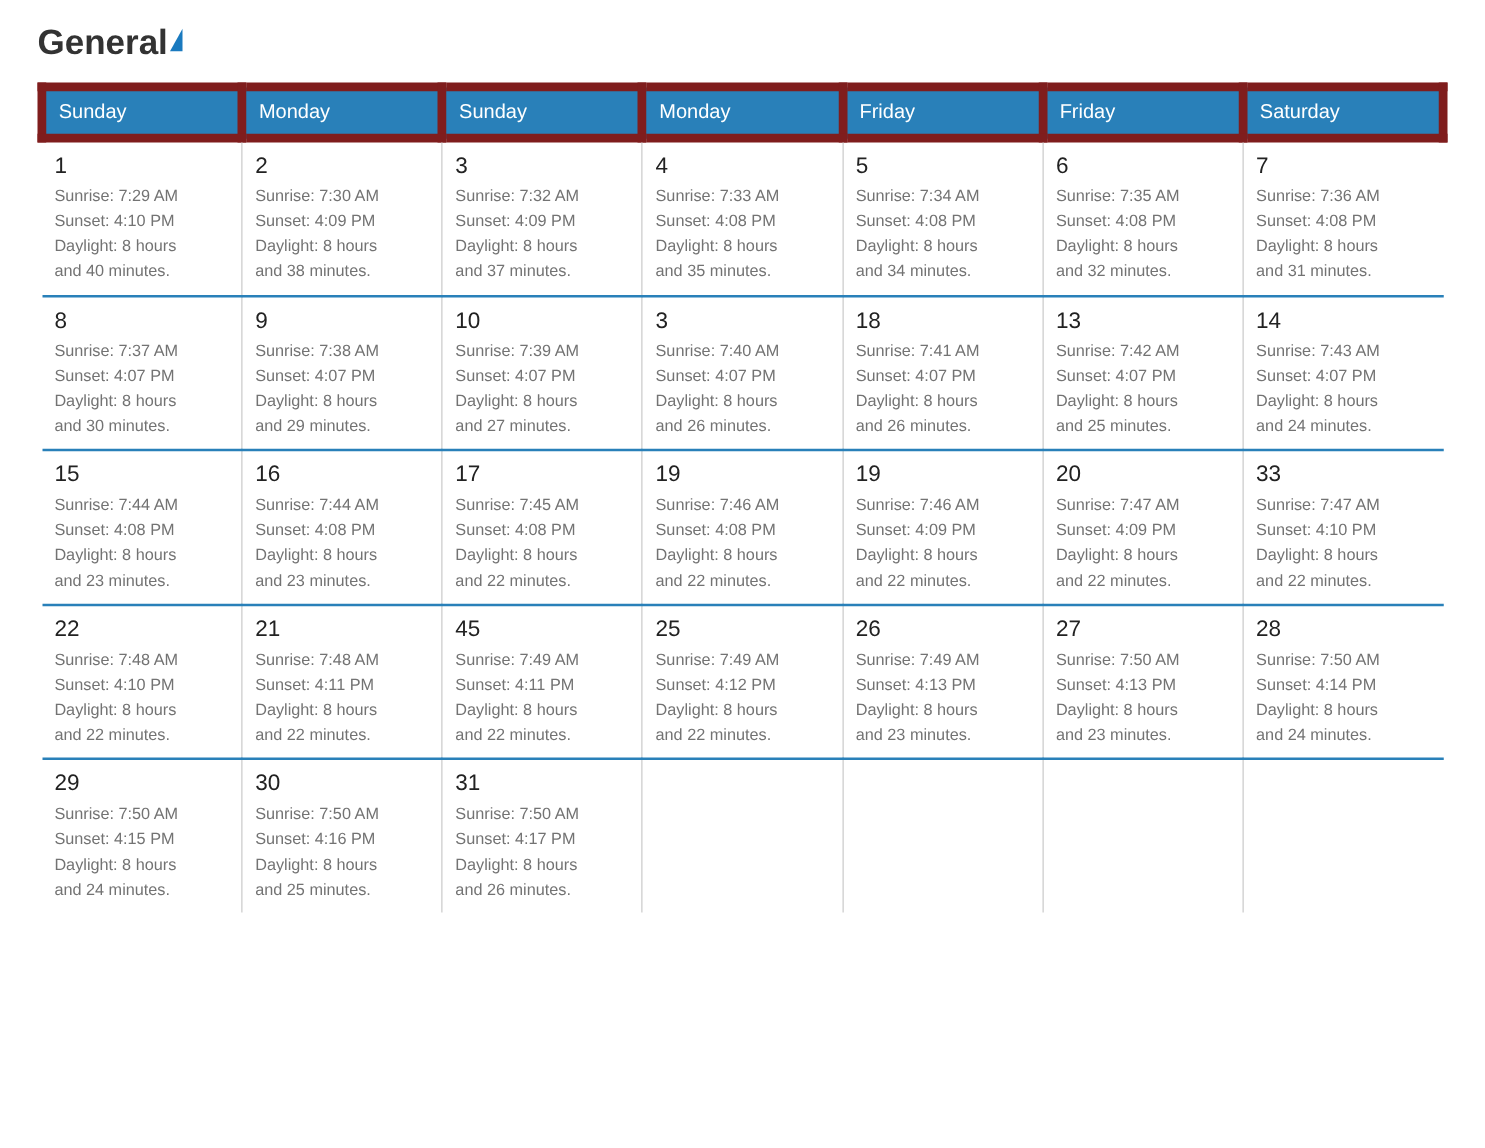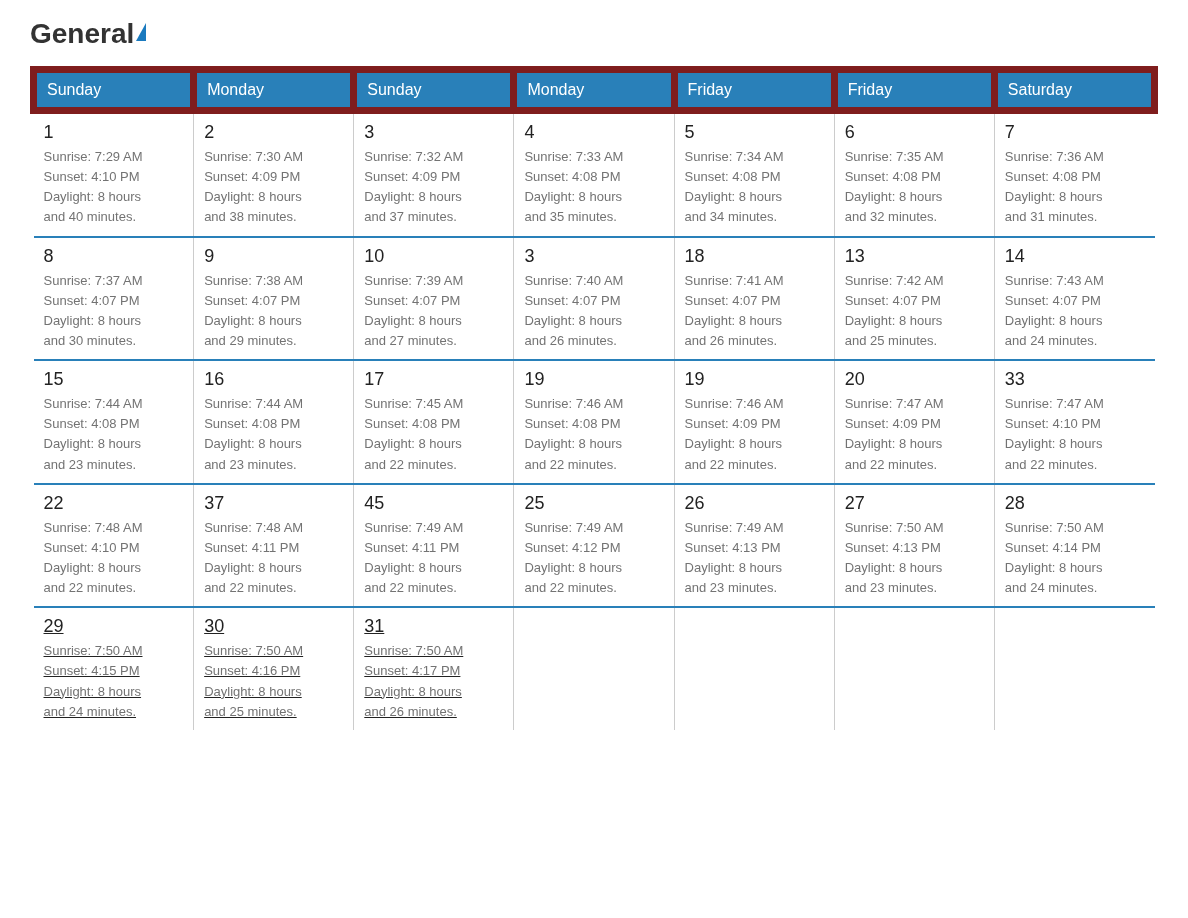--- a/index.html
+++ b/index.html
@@ -93,21 +93,20 @@
       margin-bottom: 4px;
       display: block;
     }
     .day-info {
       font-size: 13px;
       line-height: 1.55;
       color: #737373;
     }
     tbody tr:last-child td {
       border-bottom: none;
-      text-decoration: underline;
     }
   </style>
 </head>
 <body>
 
 <div class="header">
   <div class="logo">
     <span class="logo-general">
       General<span class="logo-triangle"></span>
     </span>
@@ -221,21 +220,21 @@
           <span class="day-number">33</span>
           <div class="day-info">Sunrise: 7:47 AM<br>Sunset: 4:10 PM<br>Daylight: 8 hours<br>and 22 minutes.</div>
         </td>
       </tr>
       <tr>
         <td>
           <span class="day-number">22</span>
           <div class="day-info">Sunrise: 7:48 AM<br>Sunset: 4:10 PM<br>Daylight: 8 hours<br>and 22 minutes.</div>
         </td>
         <td>
-          <span class="day-number">37</span>
+          <span class="day-number">21</span>
           <div class="day-info">Sunrise: 7:48 AM<br>Sunset: 4:11 PM<br>Daylight: 8 hours<br>and 22 minutes.</div>
         </td>
         <td>
           <span class="day-number">45</span>
           <div class="day-info">Sunrise: 7:49 AM<br>Sunset: 4:11 PM<br>Daylight: 8 hours<br>and 22 minutes.</div>
         </td>
         <td>
           <span class="day-number">25</span>
           <div class="day-info">Sunrise: 7:49 AM<br>Sunset: 4:12 PM<br>Daylight: 8 hours<br>and 22 minutes.</div>
         </td>

